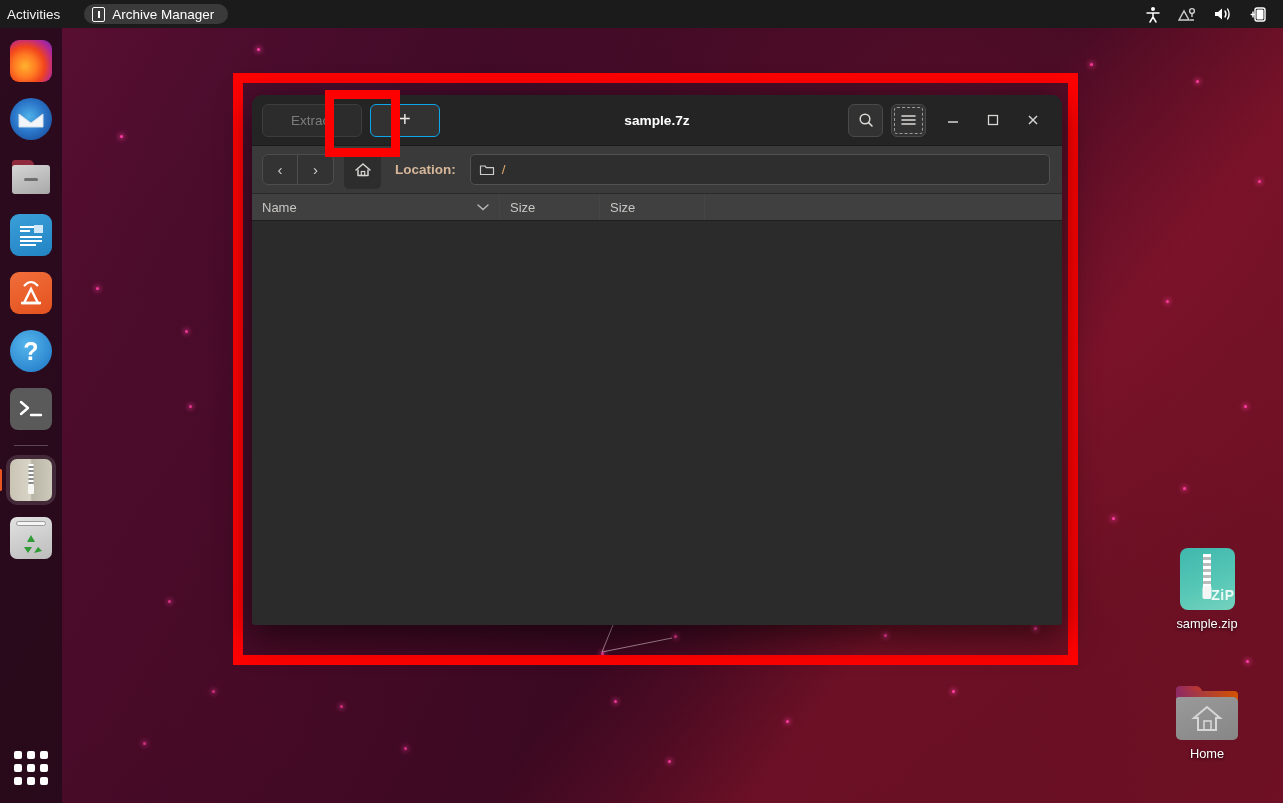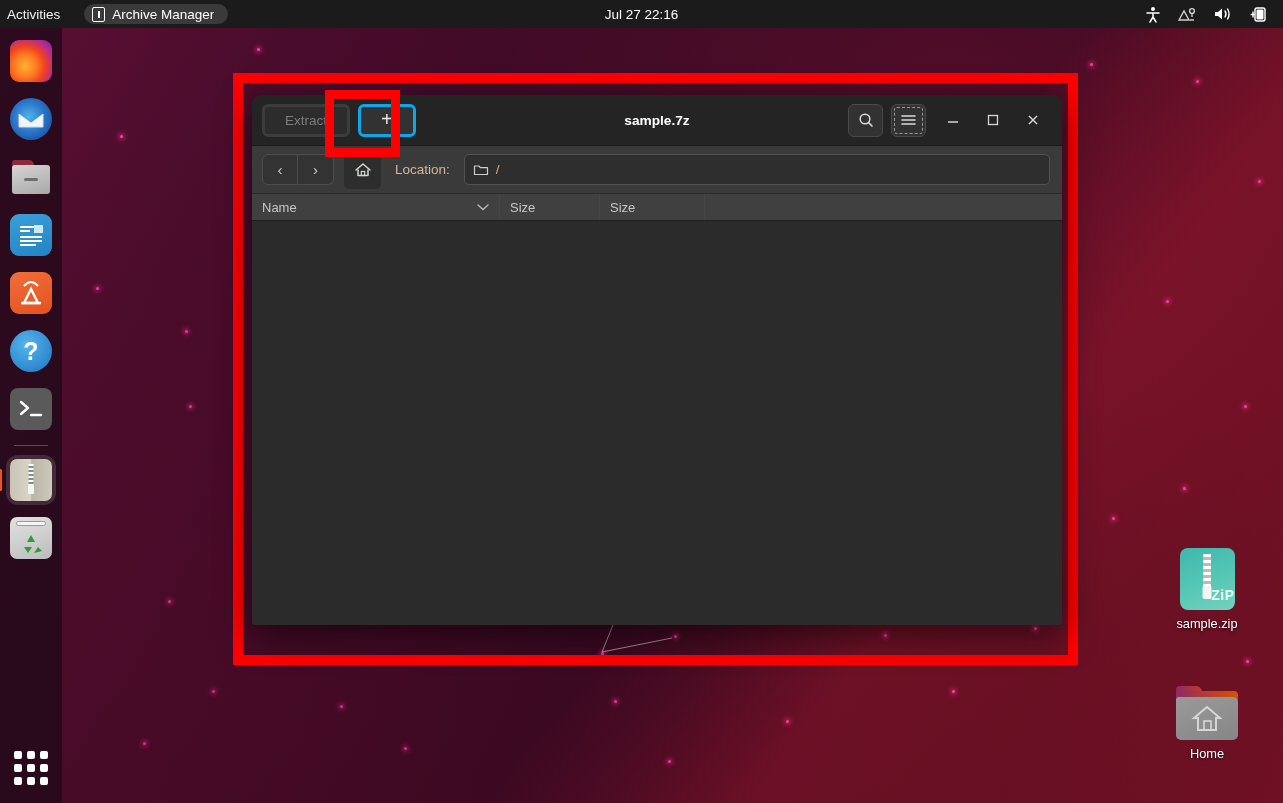--- a/index.html
+++ b/index.html
@@ -78,22 +78,22 @@
     position:absolute; left:252px; top:95px; width:810px; height:530px;
     border-radius:10px 10px 3px 3px; overflow:hidden; z-index:26;
     box-shadow:0 10px 34px rgba(0,0,0,0.55);
     background:#2b2b2b;
   }
   .titlebar {
     height:51px; background:#242424; display:flex; align-items:center;
     padding:0 10px; border-bottom:1px solid #1b1b1b; position:relative;
   }
   .tb-btn {
-    height:33px; min-width:36px; padding:0 20px; border-radius:6px;
-    background:#323232; border:3px solid #0ea5e9; color:#e8e6e3;
+    height:33px; min-width:36px; padding:0 28px; border-radius:6px;
+    background:#323232; border:1px solid #0ea5e9; color:#e8e6e3;
     display:flex; align-items:center; justify-content:center;
     font-size:13.5px; cursor:pointer; margin-right:8px;
   }
   .tb-btn.disabled { color:#7d7d7d; background:#2c2c2c; border-color:#3c3c3c; cursor:default; }
   .tb-btn.plus { font-size:20px; font-weight:300; line-height:1; padding-bottom:2px; }
   .win-title {
     position:absolute; left:0; right:0; text-align:center; font-size:13.7px;
     font-weight:bold; color:#ffffff; pointer-events:none;
   }
   .tb-right { margin-left:auto; display:flex; align-items:center; gap:2px; z-index:2; }
@@ -115,21 +115,21 @@
     width:36px; height:31px; background:#333; border:1px solid #4d4d4d;
     display:flex; align-items:center; justify-content:center; color:#cfcfcf;
     font-size:15px; cursor:pointer;
   }
   .nav-btn:first-child { border-radius:6px 0 0 6px; }
   .nav-btn:last-child  { border-radius:0 6px 6px 0; border-left:none; }
   .home-btn {
     width:37px; height:39px; margin-left:10px; background:#2d2d2d; border-radius:5px;
     display:flex; align-items:center; justify-content:center; cursor:pointer;
   }
-  .loc-label { margin-left:14px; font-size:13.5px; color:#d6b79a; }
+  .loc-label { margin-left:14px; font-size:13.5px; color:#d6b79a;font-weight:bold; }
   .loc-field {
     flex:1; height:31px; margin-left:14px; margin-right:2px; background:#2e2e2e;
     border:1px solid #525252; border-radius:5px; display:flex; align-items:center;
     padding:0 8px; gap:7px; cursor:text;
   }
   .loc-path { font-size:13.5px; color:#e0a96d; }
 
   
   .colhead { height:27px; display:flex; background:#404040; border-bottom:1px solid #1f1f1f; }
   .ch {
@@ -398,21 +398,20 @@
   </div>
 
   <div class="topbar">
     <div class="activities">Activities</div>
     <div class="app-chip">
       <span class="chip-ico">
           <i></i>
         </span>
       <span>Archive Manager</span>
     </div>
-    <div class="clock">Jul 27  22:16</div>
     <div class="tray">
       <span>
         <svg width="16" height="17" viewBox="0 0 16 17">
           <circle cx="8" cy="3" r="2" fill="#fff"></circle>
           <path d="M2 7 L14 7 M8 7 L8 11 M8 11 L5 16 M8 11 L11 16" stroke="#fff" stroke-width="1.5" fill="none" stroke-linecap="round"></path>
         </svg>
       </span>
       <span>
         <svg width="20" height="17" viewBox="0 0 20 17">
           <path d="M2 14 L7 5 L12 14 Z" fill="none" stroke="#cfcfcf" stroke-width="1.4"></path>

